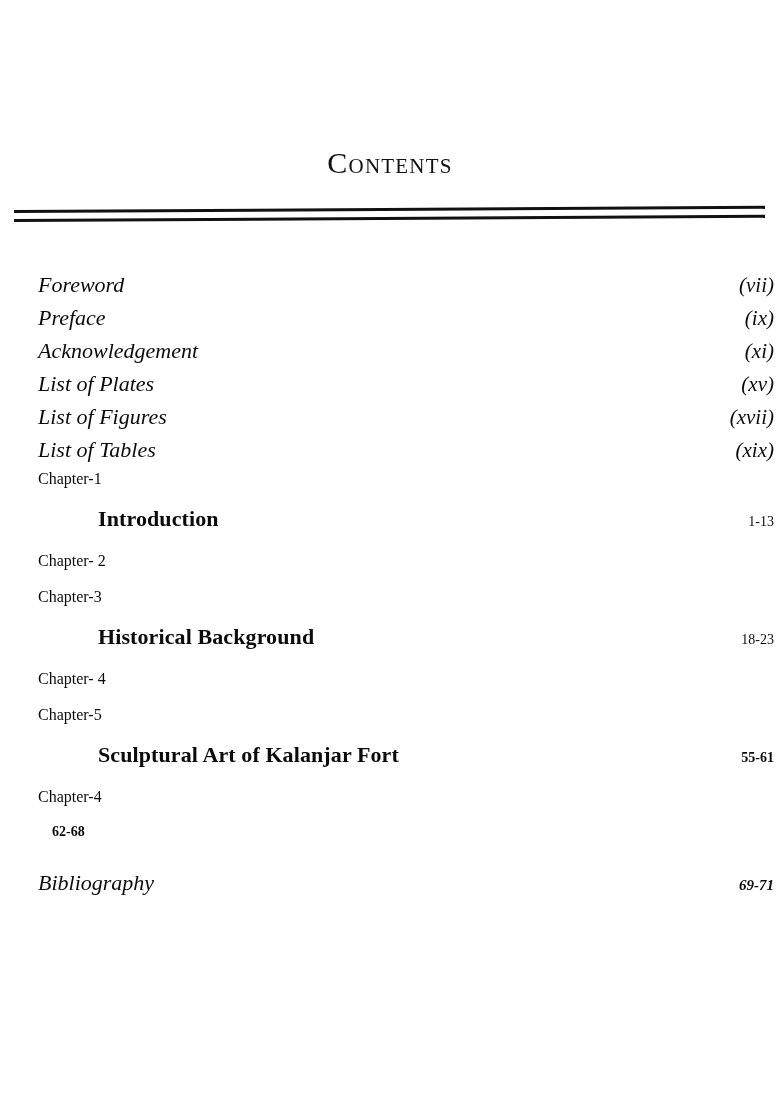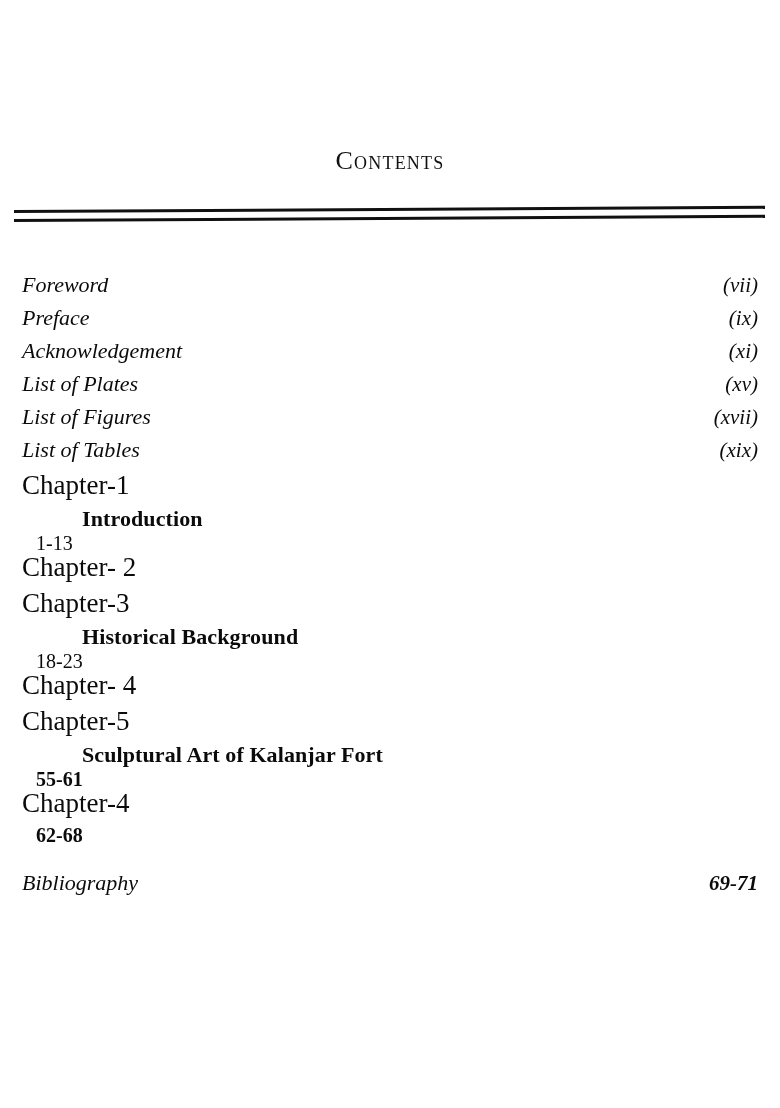--- a/index.html
+++ b/index.html
@@ -27,21 +27,21 @@
   }
 
   
   .toc-title {
     position: absolute;
     top: 148px;
     left: 0;
     width: 780px;
     text-align: center;
     font-family: "Liberation Serif", "DejaVu Serif", serif;
-    font-size: 26px;
+    font-size: 30px;
     letter-spacing: 1.2px;
     font-variant: small-caps;
     font-weight: 400;
     color: #111111;
     line-height: 1;
   }
 
   
   .rule-group {
     position: absolute;
@@ -69,20 +69,21 @@
     left: 22px;
     width: 736px;
   }
 
   .row {
     position: relative;
     display: flex;
     align-items: baseline;
     justify-content: space-between;
     width: 100%;
+    margin-left: 16px;
   }
 
   .row .label {
     white-space: pre;
   }
   .row .page-no {
     white-space: pre;
     text-align: right;
     flex: 0 0 auto;
     padding-left: 14px;
@@ -94,51 +95,50 @@
     font-style: italic;
     font-size: 22px;
   }
   .row.front .page-no {
     font-size: 21px;
   }
 
   
   .row.chapter-head {
     height: 36px;
-    font-size: 27px;
+    font-size: 16px;
     font-weight: 400;
   }
 
   
   .row.chapter-title {
     height: 46px;
     font-size: 22px;
     font-weight: 700;
-    flex-direction: column;
   }
   .row.chapter-title .label {
     padding-left: 60px;
     letter-spacing: 0.1px;
   }
   .row.chapter-title .page-no {
     font-weight: 700;
-    font-size: 20px;
+    font-size: 14px;
   }
   
   .row.chapter-title.light .page-no { font-weight: 400; }
 
   .row.back {
     height: 36px;
     font-style: italic;
     font-size: 22px;
   }
   .row.back .page-no {
     font-style: italic;
     font-weight: 700;
-    font-size: 21px;
+    font-size: 15px;
   }
 </style>
 </head>
 <body>
 
 <div class="page">
 
   <div class="toc-title">Contents</div>
 
   <div class="rule-group">

